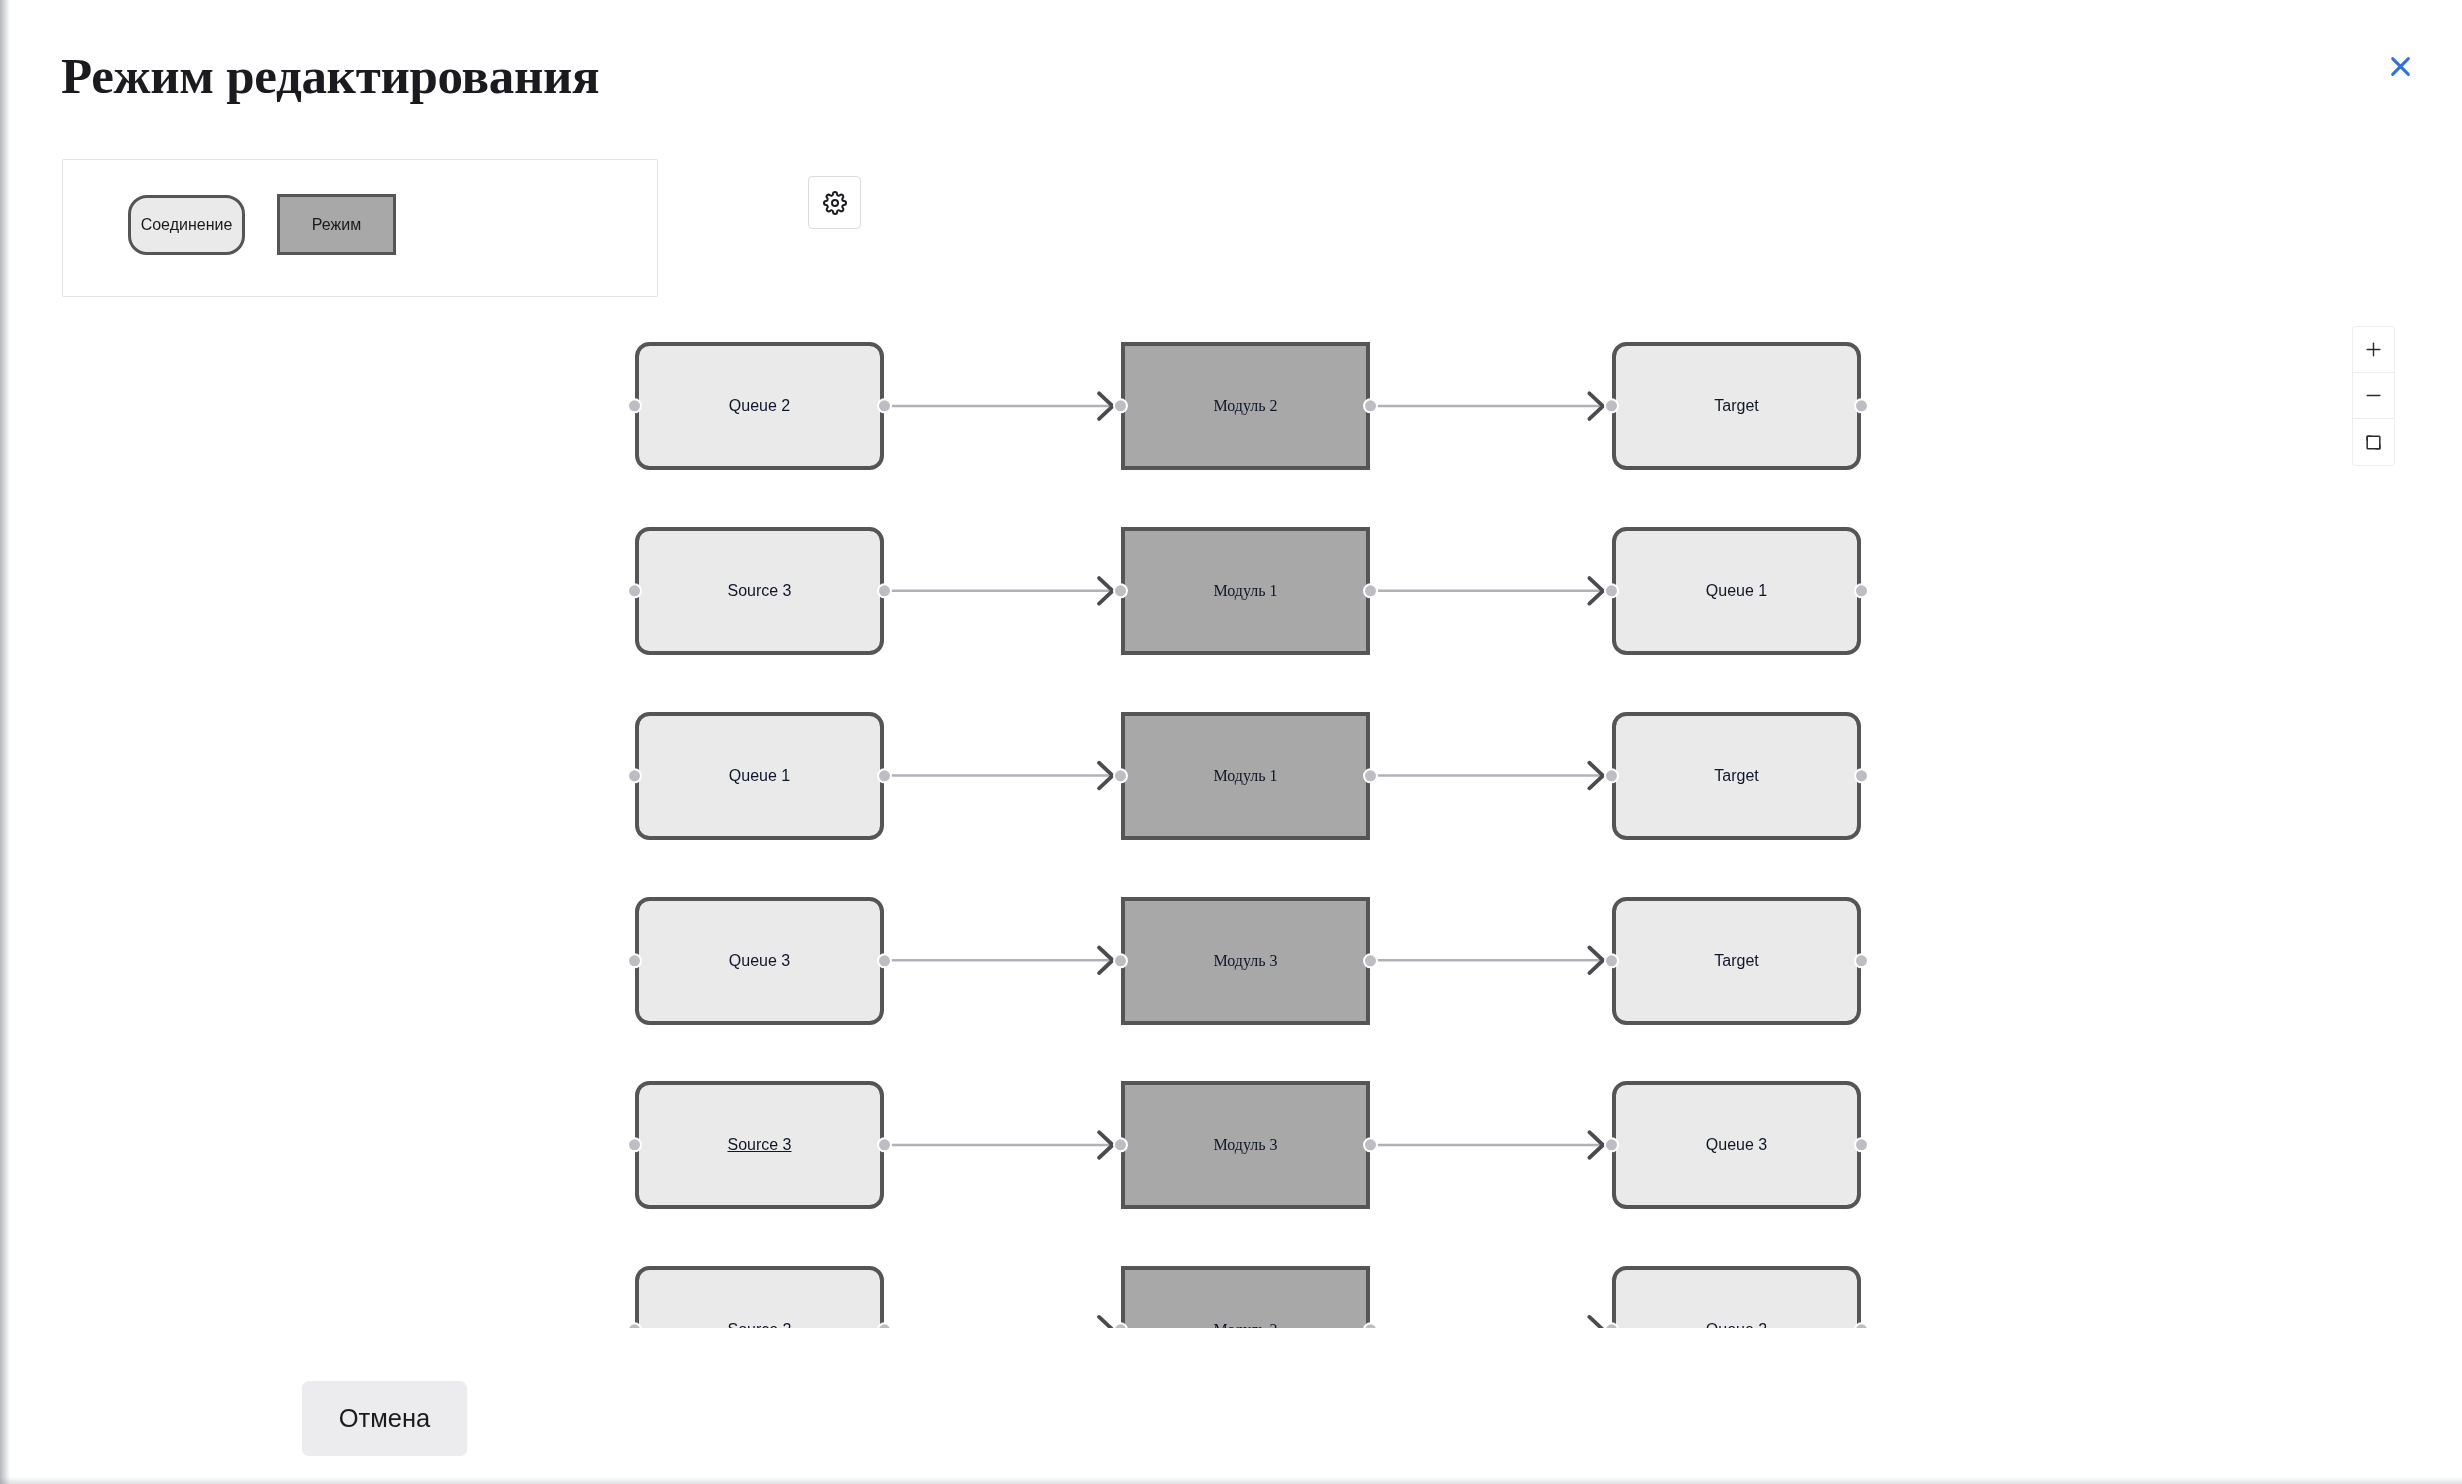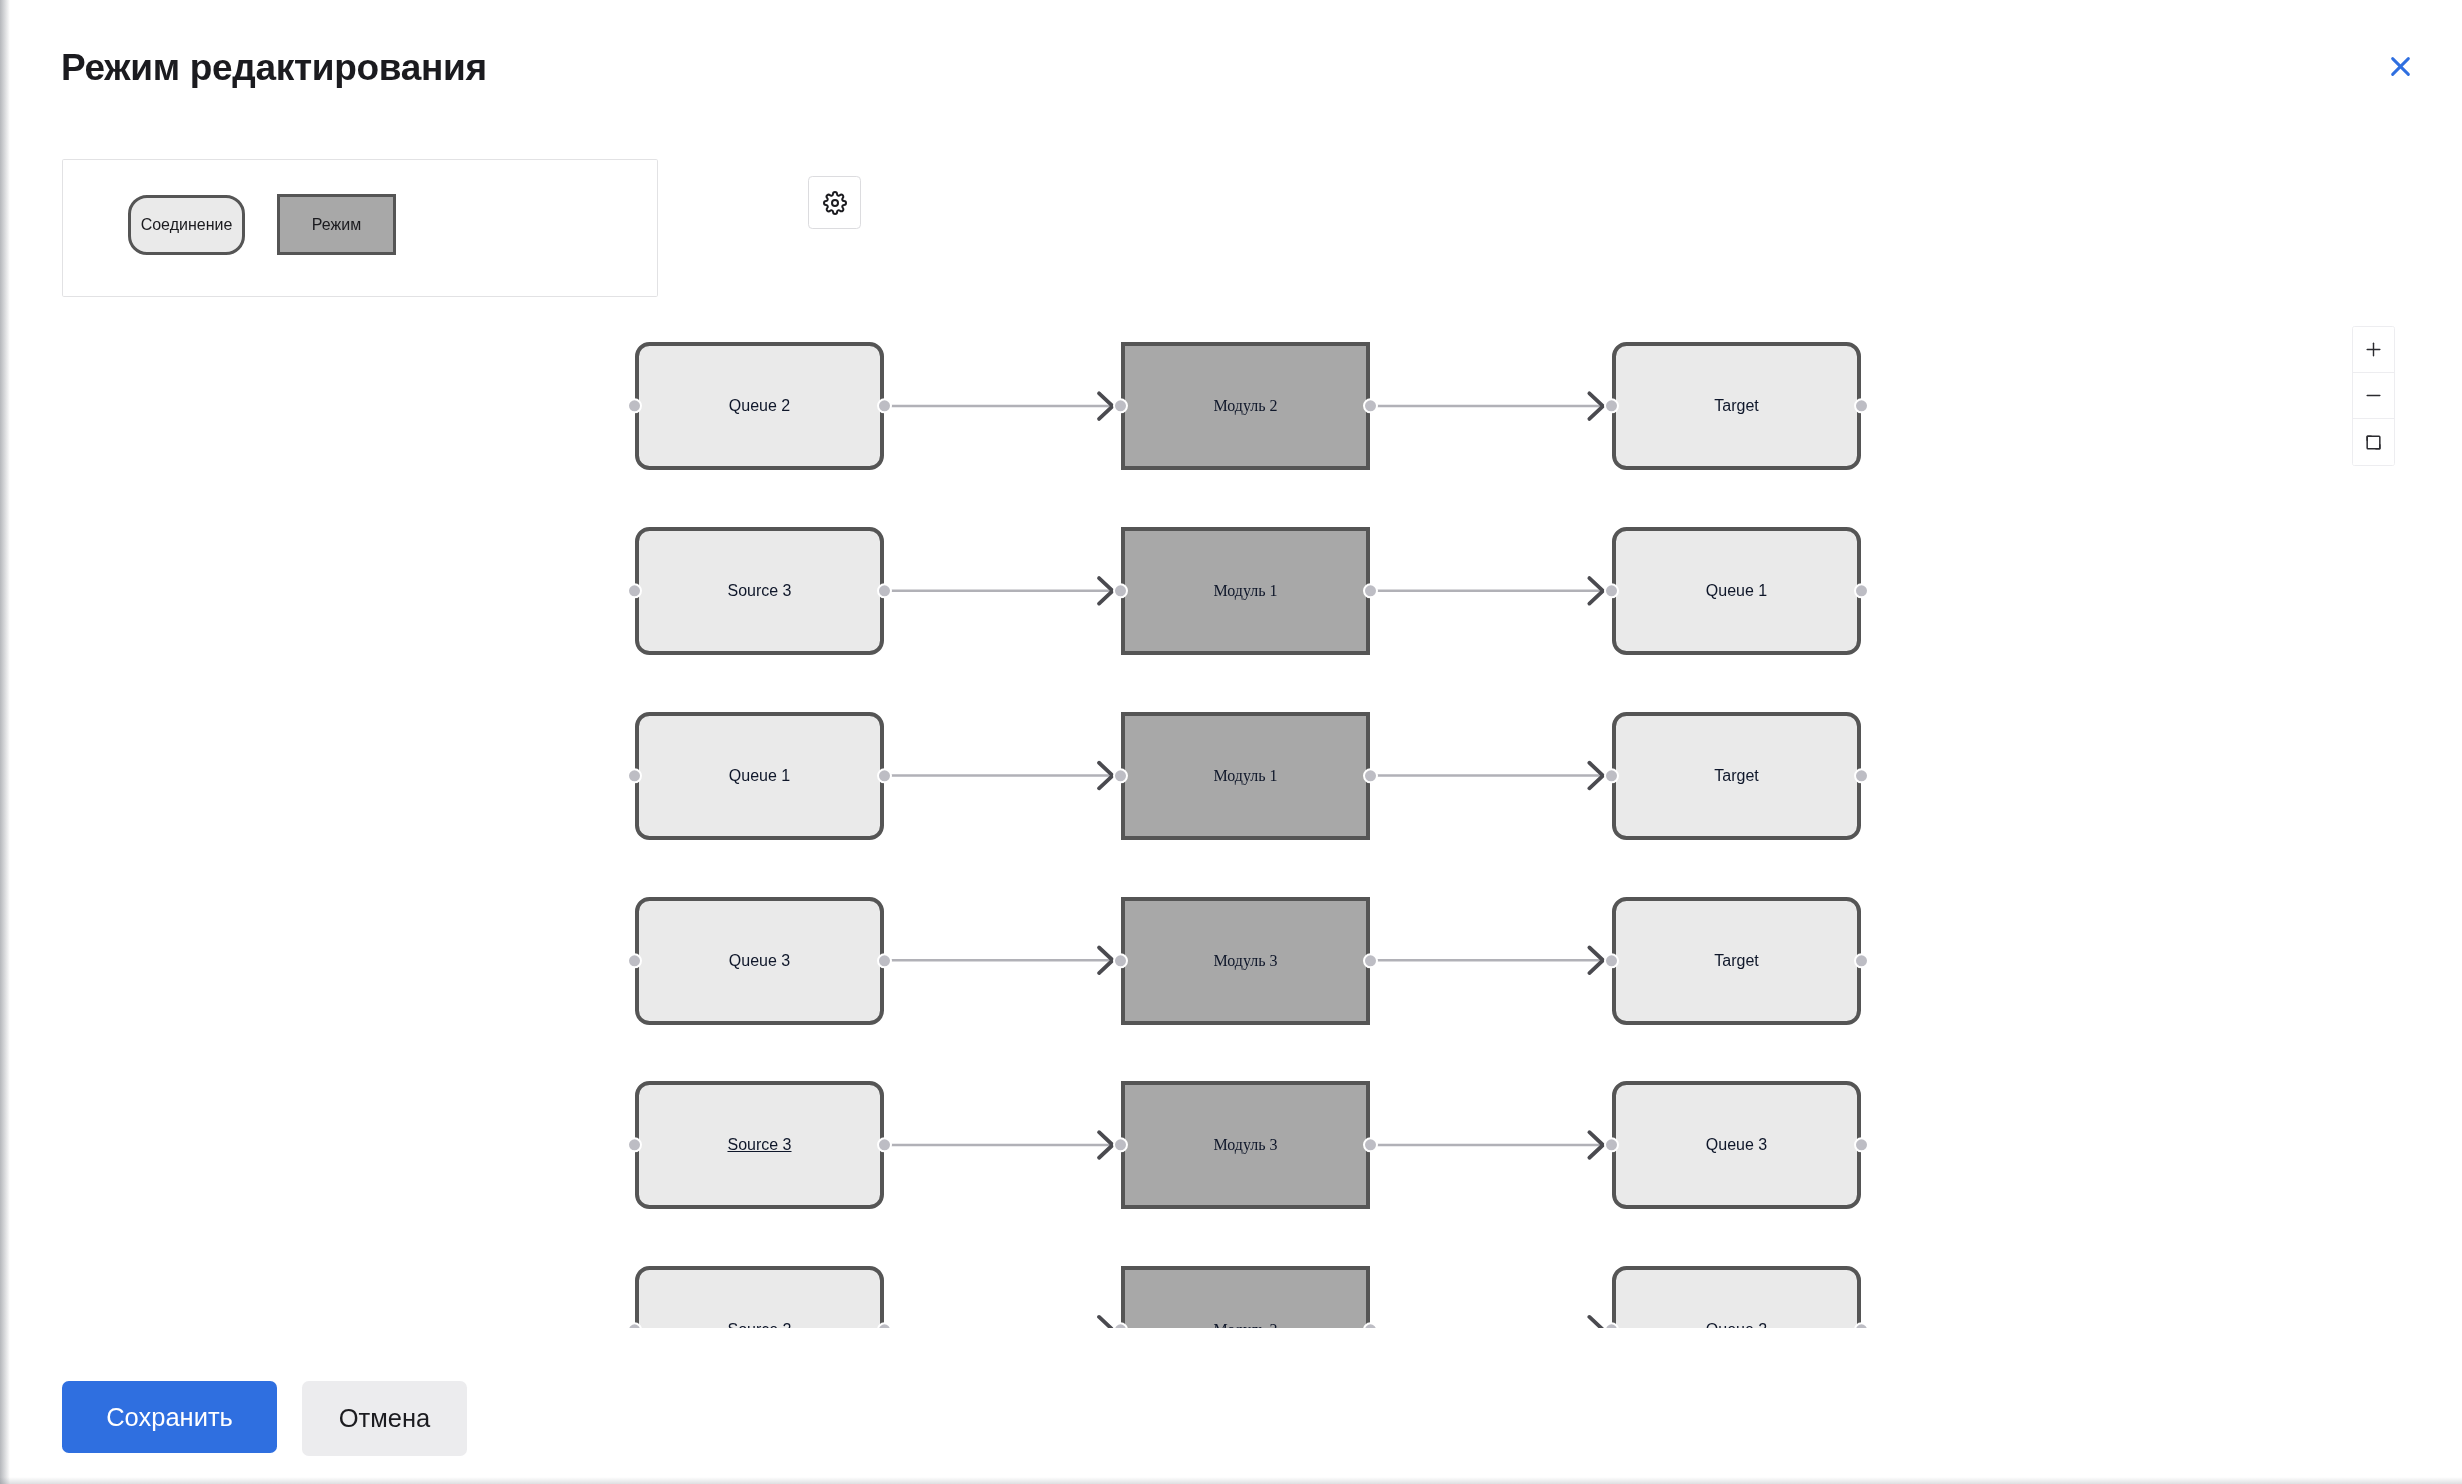--- a/index.html
+++ b/index.html
@@ -38,25 +38,26 @@
     background: linear-gradient(to top, rgba(120,124,132,0.28), rgba(120,124,132,0.0));
     pointer-events: none;
     z-index: 40;
   }
 
   
   #dialog-title {
     position: absolute;
     left: 61px;
     top: 47px;
-    font-size: 37px;
+    font-size: 51px;
     font-weight: bold;
     color: #1b1b1f;
     letter-spacing: -0.3px;
     white-space: nowrap;
+    font-family: Liberation Serif, serif;
   }
 
   #close-button {
     position: absolute;
     right: 43px;
     top: 48px;
     width: 37px;
     height: 37px;
     display: flex;
     align-items: center;
@@ -442,18 +443,17 @@
         <svg width="19" height="19" viewBox="0 0 24 24" fill="none" stroke="#2b2b2f" stroke-width="1.9" stroke-linecap="round" stroke-linejoin="round">
           <rect x="4" y="4" width="16" height="16" rx="1"></rect>
           <polyline points="9,4 4,4 4,9"></polyline>
           <polyline points="15,20 20,20 20,15"></polyline>
         </svg>
       </span>
     </button>
   </div>
 
   <div id="footer">
-    <button id="save-button">Сохранить</button>
     <button id="cancel-button">Отмена</button>
   </div>
 
 </div>
 
 
 </body></html>

